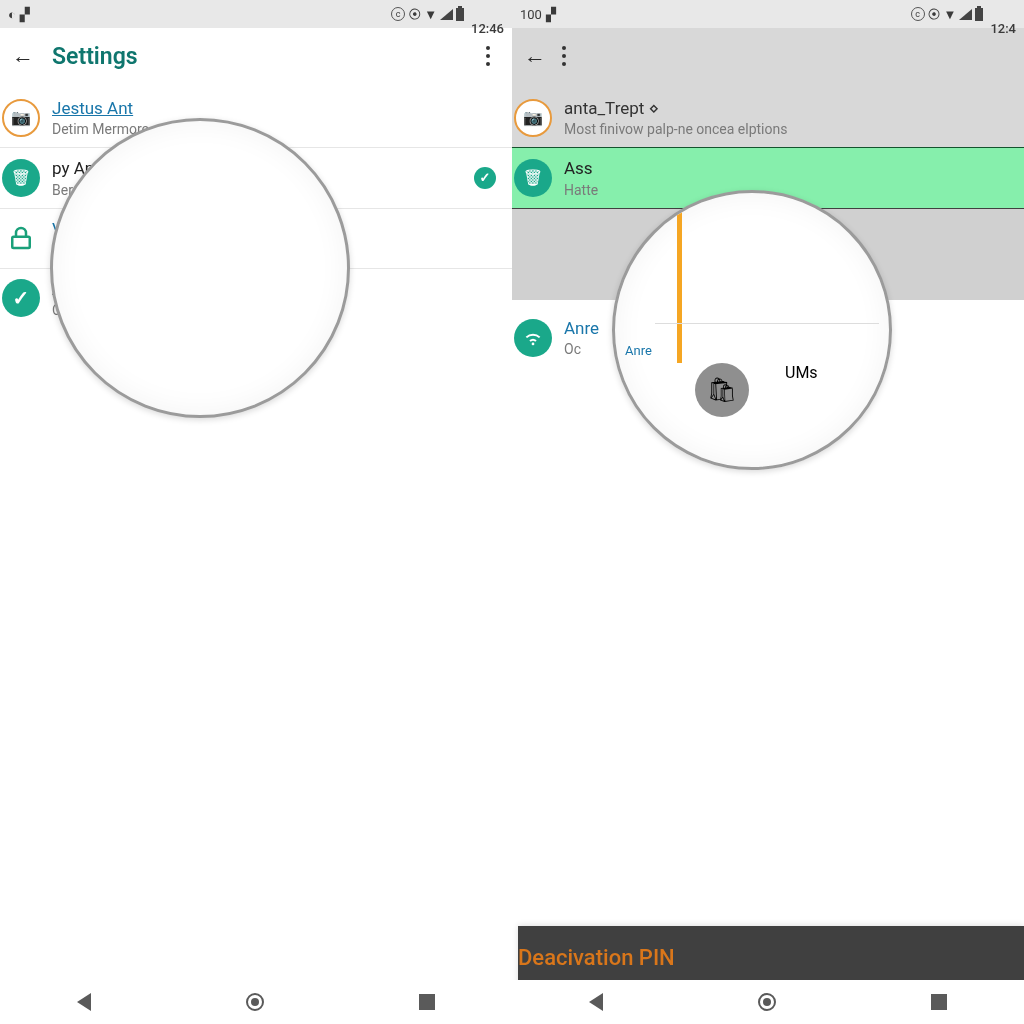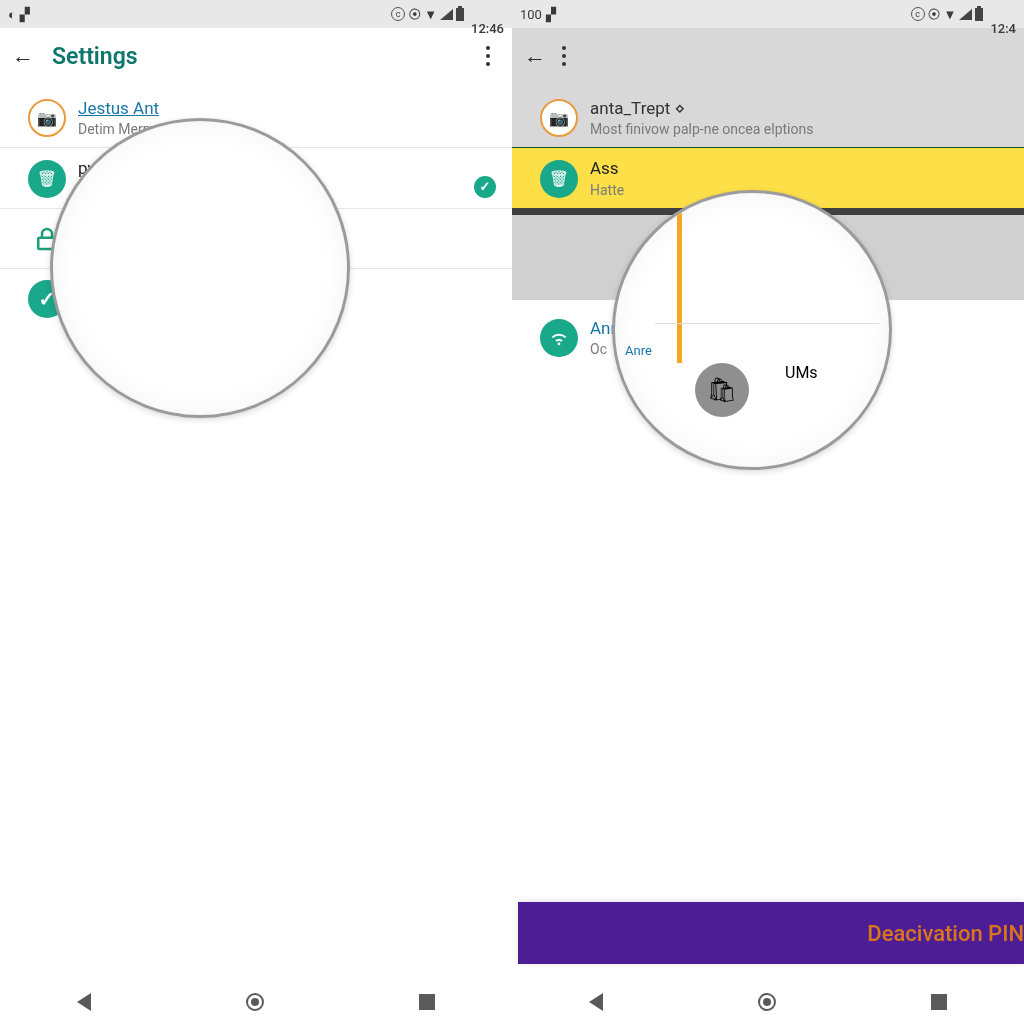--- a/index.html
+++ b/index.html
@@ -16,21 +16,21 @@
 
   
   .appbar { height: 56px; display: flex; align-items: center; padding: 0 12px; background: #fff; }
   .phone.right .appbar { background: #d8d8d8; }
   .appbar .back { font-size: 22px; color: #2a2a2a; width: 28px; }
   .appbar .title { font-size: 23px; font-weight: 600; color: #0f766e; margin-left: 12px; flex: 1; }
   .appbar .menu { font-size: 22px; color: #2a2a2a; width: 24px; text-align: right; }
 
   
   .list { padding: 4px 0 0 0; }
-  .row { display: flex; align-items: flex-end; padding: 10px 16px 10px 28px; border-bottom: 1px solid #e6e6e6; position: relative; }
+  .row { display: flex; align-items: center; padding: 10px 16px 10px 2px; border-bottom: 1px solid #e6e6e6; position: relative; }
   .row .icon { width: 38px; height: 38px; flex: 0 0 38px; border-radius: 50%; display: flex; align-items: center; justify-content: center; margin-right: 12px; }
   .row .texts { flex: 1; min-width: 0; }
   .row .primary { font-size: 17px; color: #222; line-height: 1.25; }
   .row .primary.link { color: #1976aa; text-decoration: underline; }
   .row .secondary { font-size: 14px; color: #7a7a7a; margin-top: 2px; }
   .row .check { width: 22px; height: 22px; border-radius: 50%; background: #1aa88a; display:flex; align-items:center; justify-content:center; }
   .row .check::after { content: "✓"; color: #fff; font-size: 13px; font-weight: bold; }
 
   
   .ico-camera { border: 2px solid #e89a3d; background: #fff; }
@@ -55,21 +55,21 @@
   .mag-r-row1 { position:absolute; top: 40px; left: 80px; display:flex; align-items:center; gap: 20px; }
   .mag-r-row2 { position:absolute; top: 170px; left: 80px; display:flex; gap: 36px; }
   .mag-r-sep { position:absolute; top:130px; left:40px; right:10px; height:1px; background:#ddd; }
   .mag-left-label { position:absolute; left: 10px; top: 150px; font-size: 13px; color: #1976aa; }
   .mag-ico-arrow { width:54px; height:54px; border-radius:50%; border:5px solid #e8761f; display:flex; align-items:center; justify-content:center; background:#fff; }
   .mag-ico-arrow::after { content:"↓"; color:#e8761f; font-size:28px; font-weight:bold; }
   .mag-ico-bag { width:54px; height:54px; border-radius:50%; background:#8f8f8f; display:flex; align-items:center; justify-content:center; }
   .mag-ico-bag::after { content:"🛍"; font-size:24px; filter: brightness(200%) saturate(0); }
 
   
-  .bottom-card { position:absolute; left: 6px; right: 0; bottom: 60px; height: 62px; background: #4c1d95; box-shadow: 0 -1px 6px rgba(0,0,0,.12); display:flex; align-items:center; justify-content:flex-end; }
+  .bottom-card { position:absolute; left: 6px; right: 0; bottom: 36px; height: 62px; background: #404040; box-shadow: 0 -1px 6px rgba(0,0,0,.12); display:flex; align-items:center; justify-content:flex-start; }
   .bottom-card .label { color: #d9761a; font-size: 22px; font-weight: 500; }
 
   
   .navbar { position:absolute; bottom:0; left:0; right:0; height: 44px; background: #fff; display:flex; align-items:center; justify-content: space-around; }
   .phone.right .navbar { background:#fff; }
   .nav-back { width:0; height:0; border-top:9px solid transparent; border-bottom:9px solid transparent; border-right:14px solid #5a5a5a; }
   .nav-home { width:18px; height:18px; border:2px solid #5a5a5a; border-radius:50%; position:relative; }
   .nav-home::after { content:""; position:absolute; inset:3px; border-radius:50%; background:#5a5a5a; }
   .nav-recent { width:16px; height:16px; background:#5a5a5a; }
 
@@ -195,21 +195,21 @@
     </div>
 
     <div class="list" style="background:#d8d8d8">
       <div class="row" style="background:#d8d8d8; border-bottom:1px solid #14532d">
         <div class="icon ico-camera"></div>
         <div class="texts">
           <div class="primary" style="color:#333">anta_Trept ⋄</div>
           <div class="secondary">Most finivow palp-ne oncea elptions</div>
         </div>
       </div>
-      <div class="row" style="background:#fde047; border-bottom:7px solid #404040">
+      <div class="row" style="background:#86efac; border-bottom:1px solid #404040">
         <div class="icon ico-trash"></div>
         <div class="texts">
           <div class="primary">Ass</div>
           <div class="secondary">Hatte</div>
         </div>
       </div>
     </div>
 
     <div class="right-sheet">
       <div class="row" style="border-bottom:none; padding-top:18px">

